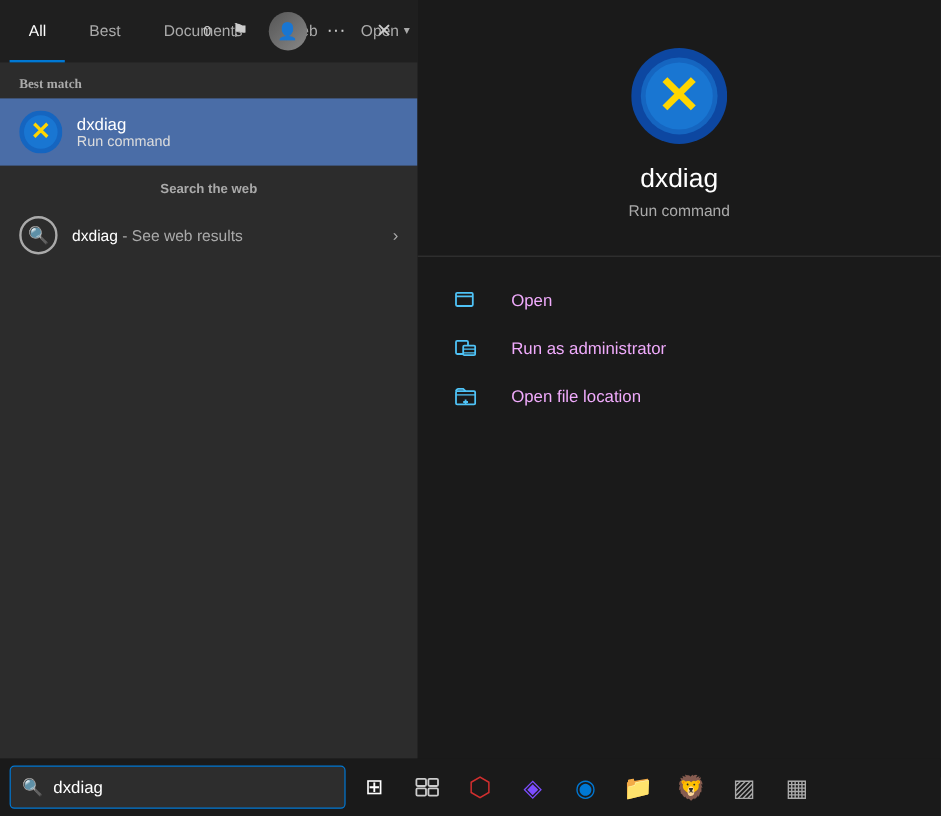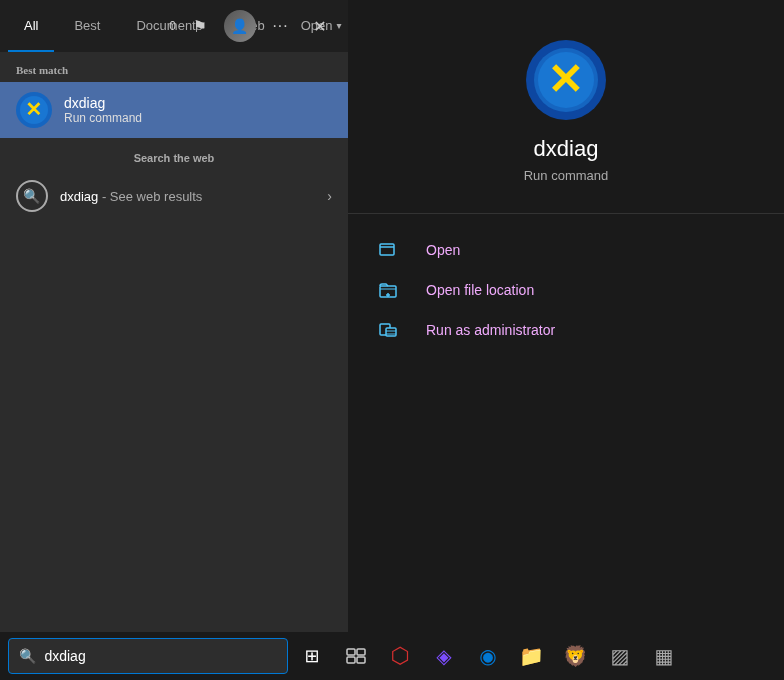--- a/index.html
+++ b/index.html
@@ -359,38 +359,38 @@
         <svg width="18" height="18" viewBox="0 0 18 18" fill="none">
           <rect x="1" y="3" width="14" height="11" rx="1" stroke="#4fc3f7" stroke-width="1.5" fill="none"></rect>
           <path d="M1 6h14" stroke="#4fc3f7" stroke-width="1.5"></path>
         </svg>
       </div>
       <span>Open</span>
     </div>
     <div class="action-item">
       <div class="action-icon">
         <svg width="18" height="18" viewBox="0 0 18 18" fill="none">
+          <rect x="1" y="3" width="10" height="11" rx="1" stroke="#4fc3f7" stroke-width="1.5" fill="none"></rect>
+          <rect x="7" y="7" width="10" height="8" rx="1" stroke="#4fc3f7" stroke-width="1.5" fill="#1a1a1a"></rect>
+          <path d="M7 10h10M7 13h10" stroke="#4fc3f7" stroke-width="1"></path>
+        </svg>
+      </div>
+      <span>Run as administrator</span>
+    </div>
+    <div class="action-item">
+      <div class="action-icon">
+        <svg width="18" height="18" viewBox="0 0 18 18" fill="none">
           <rect x="1" y="5" width="16" height="11" rx="1" stroke="#4fc3f7" stroke-width="1.5" fill="none"></rect>
           <path d="M1 8h16" stroke="#4fc3f7" stroke-width="1"></path>
           <path d="M1 5c0-1 1-2 2-2h4l2 2" stroke="#4fc3f7" stroke-width="1.5" fill="none"></path>
           <line x1="9" y1="12" x2="9" y2="16" stroke="#4fc3f7" stroke-width="1.5"></line>
           <line x1="7" y1="14" x2="11" y2="14" stroke="#4fc3f7" stroke-width="1.5"></line>
         </svg>
       </div>
       <span>Open file location</span>
-    </div>
-    <div class="action-item">
-      <div class="action-icon">
-        <svg width="18" height="18" viewBox="0 0 18 18" fill="none">
-          <rect x="1" y="3" width="10" height="11" rx="1" stroke="#4fc3f7" stroke-width="1.5" fill="none"></rect>
-          <rect x="7" y="7" width="10" height="8" rx="1" stroke="#4fc3f7" stroke-width="1.5" fill="#1a1a1a"></rect>
-          <path d="M7 10h10M7 13h10" stroke="#4fc3f7" stroke-width="1"></path>
-        </svg>
-      </div>
-      <span>Run as administrator</span>
     </div>
   </div>
 </div>
 
 <div class="taskbar">
   <div class="search-box">
     <span class="search-box-icon">🔍</span>
     <input type="text" value="dxdiag" style="">
   </div>
 

